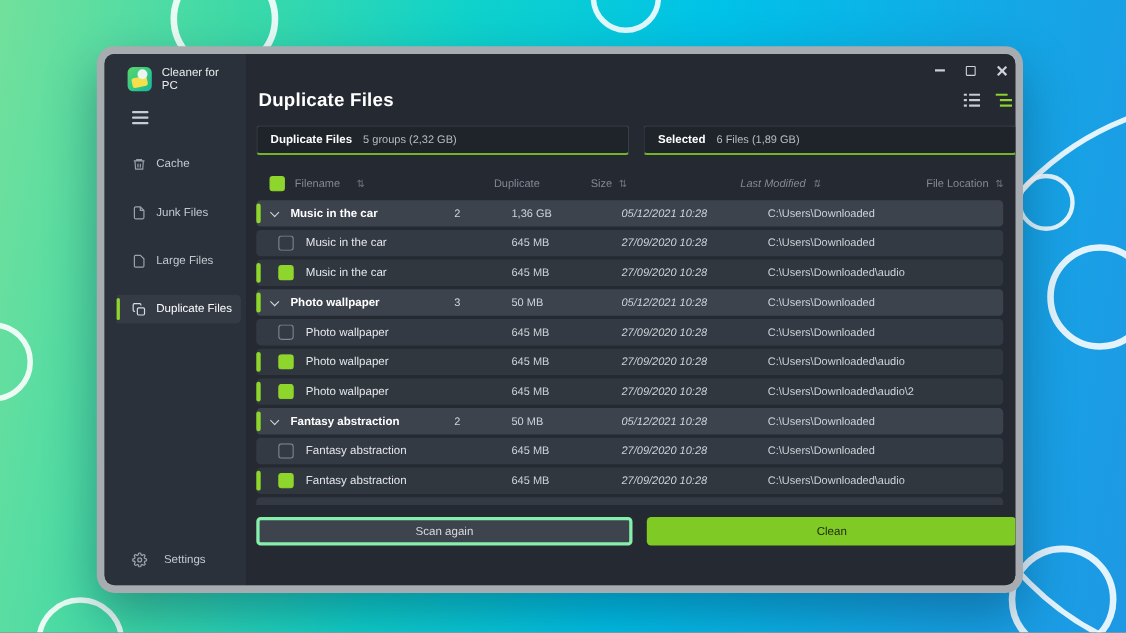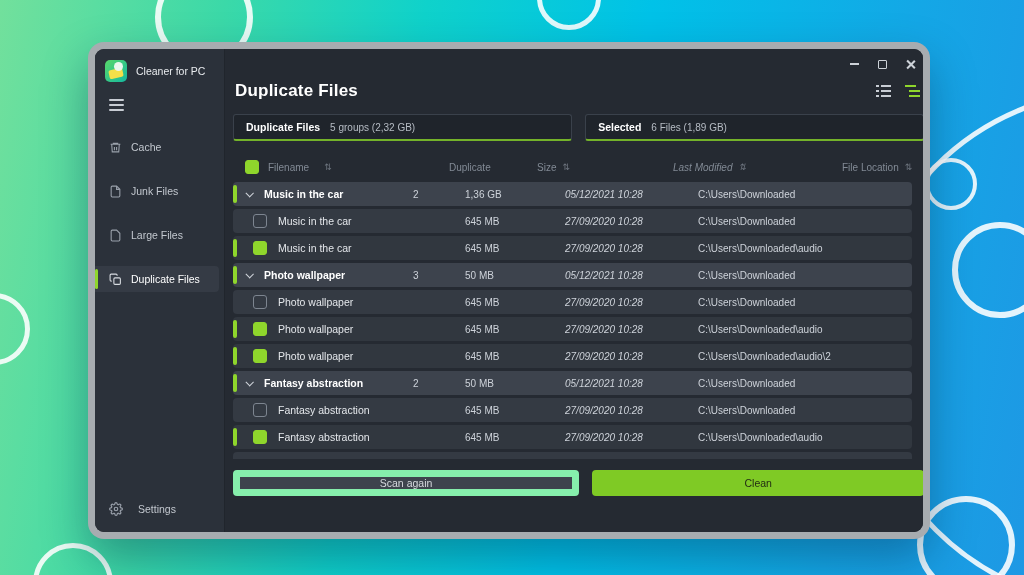--- a/index.html
+++ b/index.html
@@ -21,21 +21,21 @@
 
   
   .frame { position:absolute; left:88px; top:42px; width:842px; height:497px;
     background:#a7acb0; border-radius:16px; padding:7px;
     box-shadow:0 20px 45px rgba(0,30,60,.35); }
   .window { width:100%; height:100%; background:#262b33; border-radius:9px;
     display:flex; overflow:hidden; color:#dfe3e8; }
 
   
   .sidebar { width:130px; flex:none; background:#2b313a; display:flex; flex-direction:column;
-    border-right:1px solid #20252c; }
+    border-right:1px solid #20252c;padding-left:11px; }
   .app-row { display:flex; align-items:center; gap:9px; padding:11px 10px 9px 10px; }
   .app-logo { width:22px; height:22px; border-radius:5px; flex:none;
     background:linear-gradient(135deg,#59d86a,#14b8a0); position:relative; overflow:hidden; }
   .app-logo::before { content:""; position:absolute; left:4px; top:9px; width:14px; height:9px;
     background:#f4e04a; border-radius:2px; transform:rotate(-12deg); }
   .app-logo::after { content:""; position:absolute; left:9px; top:2px; width:9px; height:9px;
     background:#eaf7ee; border-radius:50%; }
   .app-name { font-size:10.5px; color:#e8ebee; }
   .hamburger { width:15px; margin:8px 0 4px 14px; cursor:pointer; }
   .hamburger span { display:block; height:2px; background:#c8cdd4; margin-bottom:3px; border-radius:1px; }
@@ -112,21 +112,21 @@
   .chevron::before { content:""; width:5px; height:5px; border:solid #cfd4da;
     border-width:0 1.5px 1.5px 0; transform:rotate(45deg) translate(0,-1px); margin-left:1px; }
   .partial-row { height:7px; background:#343a43; border-radius:4px 4px 0 0; margin:0 14px 0 2px; }
 
   .scrollbar { position:absolute; right:3px; top:42px; width:3px; height:82px;
     background:#9aa1ab; border-radius:2px; cursor:pointer; }
 
   .footer { display:flex; gap:13px; margin:11px 2px 0 2px; padding-bottom:12px; }
   .btn { flex:1; height:26px; border-radius:4px; display:flex; align-items:center;
     justify-content:center; font-size:10.5px; cursor:pointer; }
-  .btn-scan { background:#3e444d; border:7px solid #86efac; color:#d6dade; }
+  .btn-scan { background:#3e444d; border:3px solid #86efac; color:#d6dade; }
   .btn-clean { background:#7fca25; color:#232d13; font-weight:400; }
 </style>
 </head>
 <body>
 
 <div class="stage">
   <div class="deco d1"></div>
   <div class="deco d2"></div>
   <div class="deco d3"></div>
   <div class="deco d4"></div>

